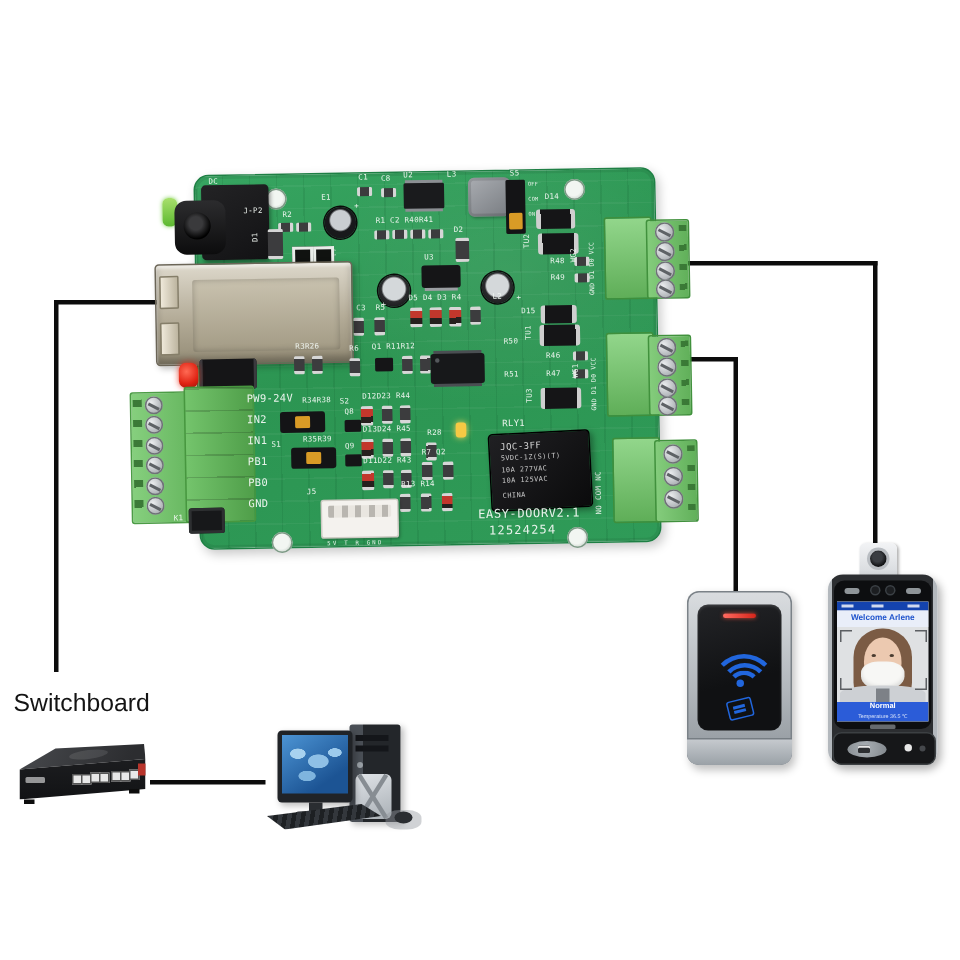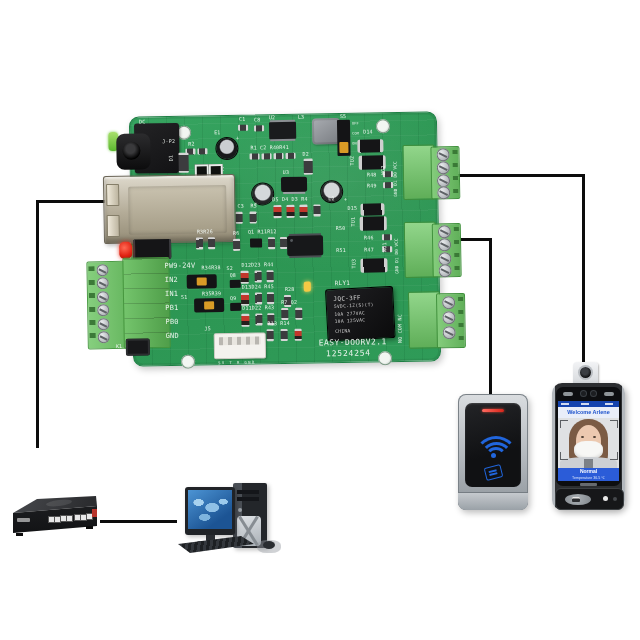--- a/index.html
+++ b/index.html
@@ -280,20 +280,21 @@
     </div>
     <span class="sk" style="left:84px;top:245px;transform:scale(.75);transform-origin:left top;letter-spacing:2px;">5V T R GND</span>
 
     <span class="sk" style="left:-18px;top:226px;">K1</span>
     <div class="abs" style="left:-8px;top:221px;width:24px;height:17px;background:#17181a;border-radius:2px;box-shadow:inset 0 0 0 2px #2d2f31;"></div>
 
     <span class="sk" style="left:185px;top:225px;font-size:8px;letter-spacing:.4px;">EASY-DOORV2.1</span>
     <span class="sk" style="left:192px;top:236px;font-size:8px;letter-spacing:.8px;">12524254</span>
   </div>
 
+  <span class="devlabel" style="left:9px;top:460px;">Switchboard</span>
   <div class="abs" style="left:8px;top:492px;width:95px;height:58px;">
     <div class="abs" style="left:0;top:0;width:95px;height:58px;clip-path:polygon(5px 21px,29px 7px,88px 4px,89px 14px);background:linear-gradient(115deg,#4a4c50,#2c2d30 70%);"></div>
     <div class="abs" style="left:38px;top:8px;width:26px;height:6px;border-radius:50%;background:rgba(255,255,255,.10);transform:rotate(-7deg);"></div>
     <div class="abs" style="left:0;top:0;width:95px;height:58px;clip-path:polygon(5px 21px,89px 14px,89px 34px,5px 41px);background:linear-gradient(180deg,#212225,#121315 70%);"></div>
     <div class="abs" style="left:9px;top:26px;width:13px;height:4px;background:rgba(255,255,255,.55);border-radius:1px;"></div>
     <div class="abs" style="left:40px;top:24px;width:5px;height:5px;background:#e8e8e8;border:1px solid #555;"></div>
     <div class="abs" style="left:46px;top:23.5px;width:5px;height:5px;background:#e8e8e8;border:1px solid #555;"></div>
     <div class="abs" style="left:52px;top:23px;width:5px;height:5px;background:#e8e8e8;border:1px solid #555;"></div>
     <div class="abs" style="left:58px;top:22.5px;width:5px;height:5px;background:#e8e8e8;border:1px solid #555;"></div>
     <div class="abs" style="left:66px;top:22px;width:5px;height:5px;background:#e8e8e8;border:1px solid #555;"></div>

